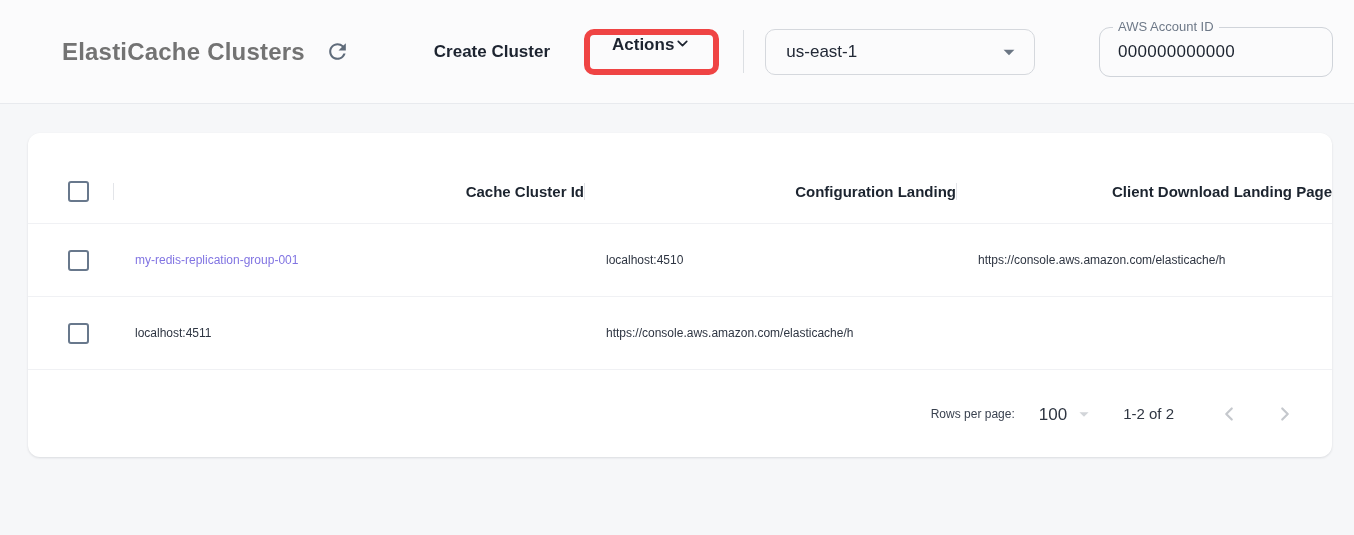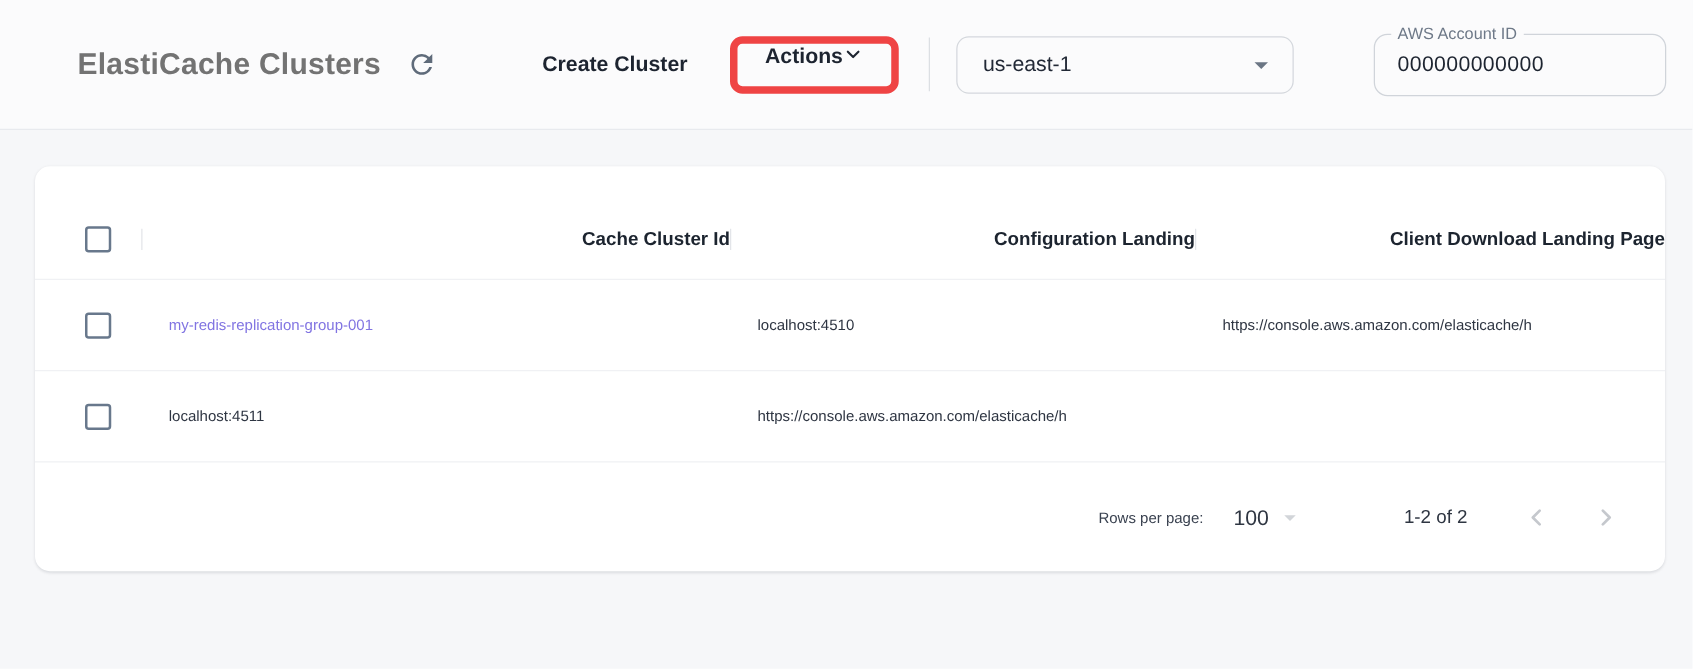--- a/index.html
+++ b/index.html
@@ -77,21 +77,21 @@
   
   .tfoot {
     height:87px; display:flex; align-items:center; justify-content:flex-end;
     padding-right:30px;
   }
   .rpp-label { font-size:12px; color:#3a4250; }
   .rpp-select {
     display:flex; align-items:flex-end; gap:6px; margin-left:24px; cursor:pointer;
   }
   .rpp-value { font-size:17px; color:#2f3642; }
-  .range-label { font-size:15px; color:#2f3642; margin-left:80px; }
+  .range-label { font-size:15px; color:#2f3642; margin-left:28px; }
   .pager-btn {
     background:none; border:none; cursor:default; color:#c5c8cd;
     display:flex; align-items:center; padding:6px;
   }
   .pager-btn.prev { margin-left:38px; }
   .pager-btn.next { margin-left:22px; }
   svg { display:block; }
 </style>
 </head>
 <body>

